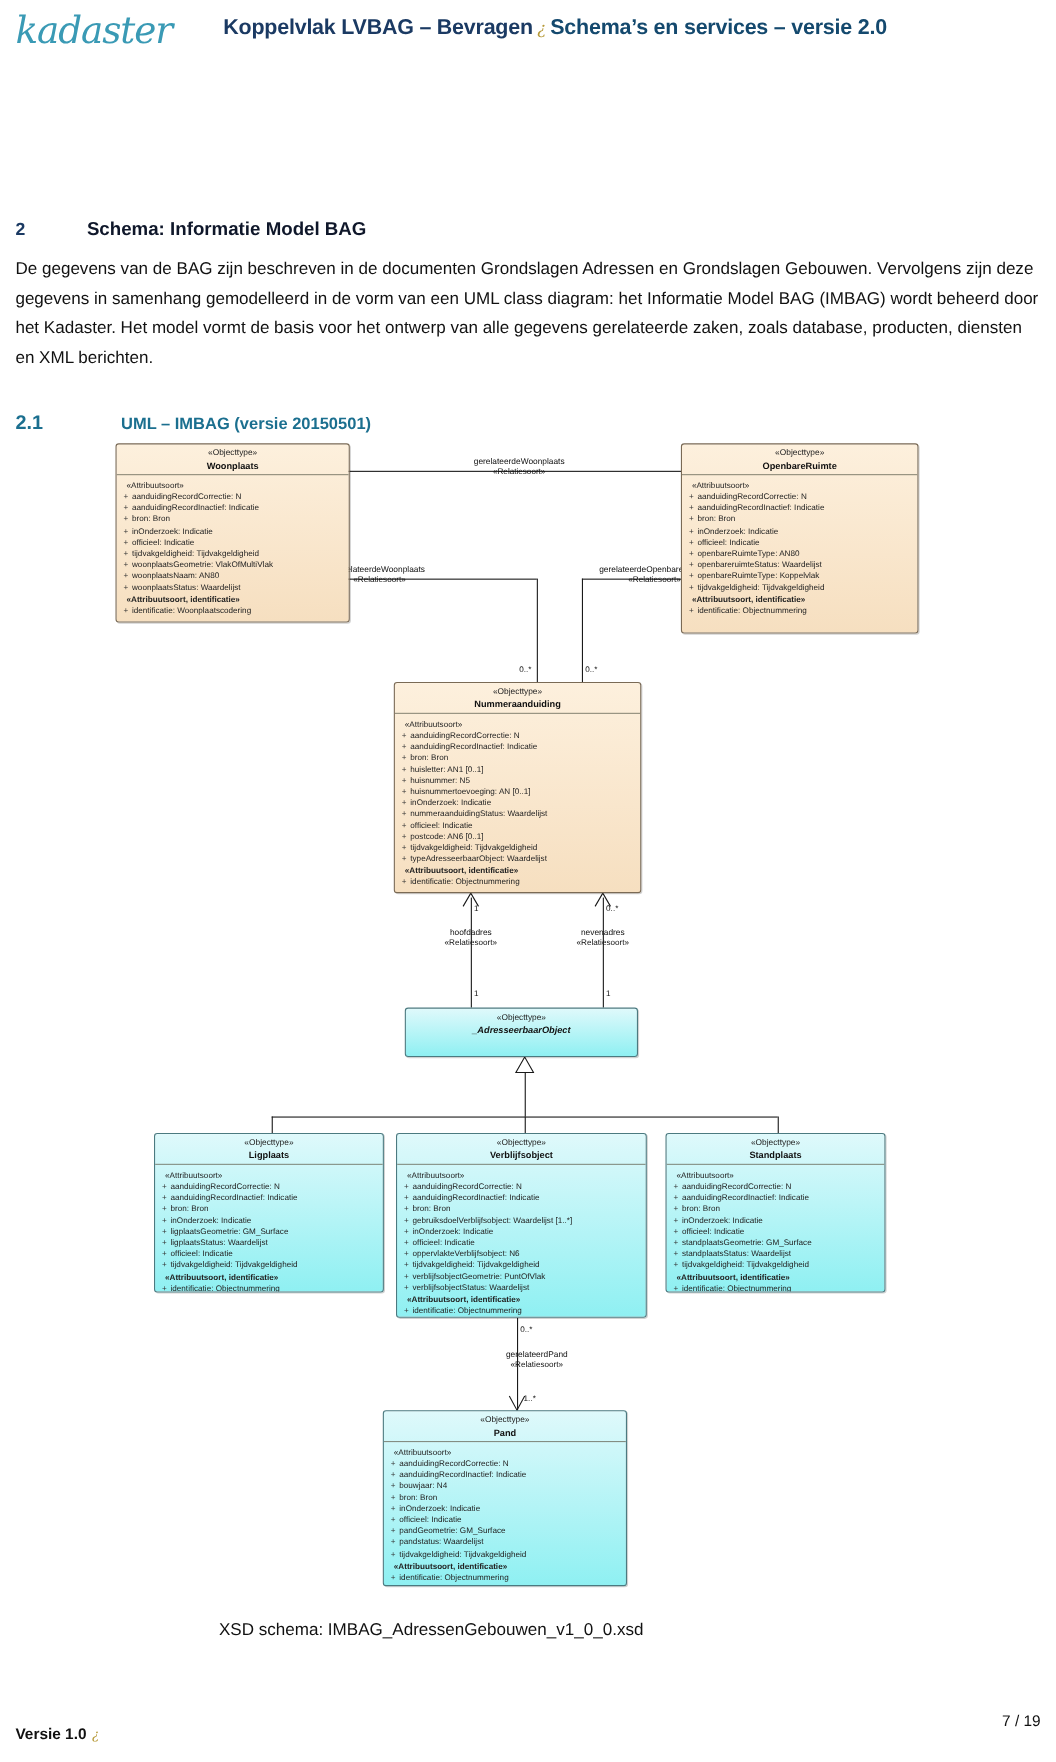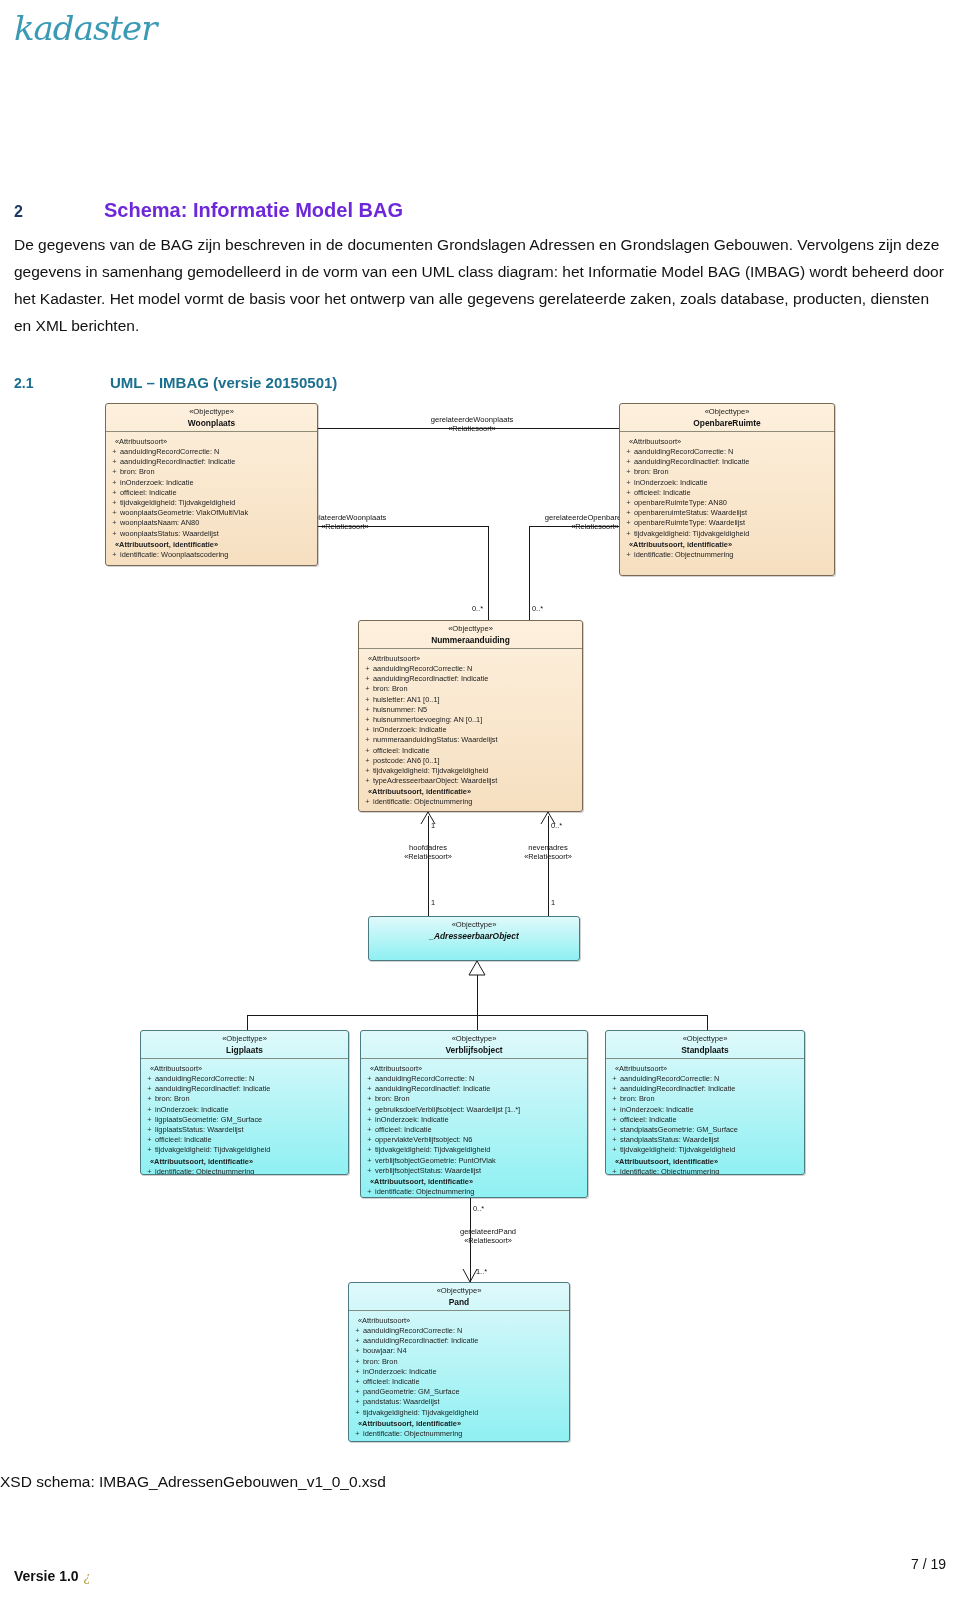--- a/index.html
+++ b/index.html
@@ -14,27 +14,27 @@
         font-style:italic;font-weight:400;font-size:34px;color:#3a9ab5;letter-spacing:-1px;}
   .header-title{position:absolute;left:203px;top:14px;font-size:19.5px;font-weight:bold;
         color:#1b3a63;white-space:nowrap;letter-spacing:-0.2px;}
   .header-title .sep{color:#b79a3a;font-family:"DejaVu Serif",serif;font-style:italic;
         font-weight:normal;font-size:15px;padding:0 4px;}
   .header-title .part2{color:#14496e;}
 
   
   .h1-row{position:absolute;left:14px;top:199px;width:920px;}
   .h1-num{display:inline-block;width:65px;font-size:16px;font-weight:bold;color:#1b3a63;}
-  .h1-text{font-size:20px;font-weight:bold;color:#6d28d9;margin-left:25px;}
+  .h1-text{font-size:17px;font-weight:bold;color:#0f172a;}
 
   .para{position:absolute;left:14px;top:231px;width:930px;font-size:15.5px;line-height:27px;
         color:#111;text-align:left;}
 
   .h2-row{position:absolute;left:14px;top:374px;width:920px;}
-  .h2-num{display:inline-block;width:65px;font-size:14px;font-weight:bold;color:#1b6f8f;}
+  .h2-num{display:inline-block;width:65px;font-size:18px;font-weight:bold;color:#1b6f8f;}
   .h2-text{font-size:15px;font-weight:bold;color:#1b6f8f;margin-left:31px;}
 
   
   .diagram{position:absolute;left:0;top:398px;width:960px;height:1060px;}
 
   .uml-box{position:absolute;box-sizing:border-box;border:1px solid #6a6a5a;
            border-radius:3px;overflow:hidden;}
   .uml-box.orange{background:linear-gradient(180deg,#fdf0dd 0%,#f6dfc0 100%);
            border-color:#7a6a55;box-shadow:1px 1px 0 rgba(0,0,0,.18);}
   .uml-box.cyan{background:linear-gradient(180deg,#dff9fb 0%,#8ff0f2 100%);
@@ -52,33 +52,36 @@
 
   
   .ln{position:absolute;background:#1a1a1a;}
   .ln.h{height:1px;}
   .ln.v{width:1px;}
   .mult{position:absolute;font-size:7.4px;color:#111;white-space:nowrap;}
   .rel-lbl{position:absolute;font-size:7.6px;color:#111;white-space:nowrap;text-align:center;}
   .rel-lbl .stereo{display:block;font-size:7.4px;}
 
   
-  .caption{position:absolute;left:0;top:1473px;width:784px;
+  .caption{position:absolute;left:0;top:1473px;width:784px;text-align:center;
            font-size:15.5px;color:#111;}
   .footer{position:absolute;left:0;top:1556px;width:960px;height:40px;}
   .footer-left{position:absolute;left:14px;top:12px;font-size:14px;font-weight:bold;color:#111;}
   .footer-left .dot{color:#b79a3a;font-family:"DejaVu Serif",serif;font-style:italic;
         font-weight:normal;font-size:12px;padding-left:5px;}
   .footer-right{position:absolute;right:14px;top:0;font-size:14px;font-weight:normal;color:#111;}
 </style>
 </head>
 <body>
 
 <div class="page-header">
   <div class="logo">kadaster</div>
+  <div class="header-title">
+    <span>Koppelvlak LVBAG – Bevragen</span><span class="sep">¿</span><span class="part2">Schema’s en services – versie 2.0</span>
+  </div>
 </div>
 
 <div class="h1-row">
   <span class="h1-num">2</span><span class="h1-text">Schema: Informatie Model BAG</span>
 </div>
 
 <div class="para">De gegevens van de BAG zijn beschreven in de documenten Grondslagen Adressen en Grondslagen Gebouwen. Vervolgens zijn deze gegevens in samenhang gemodelleerd in de vorm van een UML class diagram: het Informatie Model BAG (IMBAG) wordt beheerd door het Kadaster. Het model vormt de basis voor het ontwerp van alle gegevens gerelateerde zaken, zoals database, producten, diensten en XML berichten.</div>
 
 <div class="h2-row">
   <span class="h2-num">2.1</span><span class="h2-text">UML – IMBAG (versie 20150501)</span>
@@ -193,21 +196,21 @@
     <div class="uml-sep"></div>
     <div class="uml-body">
       <div class="grp">«Attribuutsoort»</div>
       <div class="attr"><span class="plus">+</span><span>aanduidingRecordCorrectie: N</span></div>
       <div class="attr"><span class="plus">+</span><span>aanduidingRecordInactief: Indicatie</span></div>
       <div class="attr"><span class="plus">+</span><span>bron: Bron</span></div>
       <div class="attr"><span class="plus">+</span><span>inOnderzoek: Indicatie</span></div>
       <div class="attr"><span class="plus">+</span><span>officieel: Indicatie</span></div>
       <div class="attr"><span class="plus">+</span><span>openbareRuimteType: AN80</span></div>
       <div class="attr"><span class="plus">+</span><span>openbareruimteStatus: Waardelijst</span></div>
-      <div class="attr"><span class="plus">+</span><span>openbareRuimteType: Waardelijst</span></div>
+      <div class="attr"><span class="plus">+</span><span>openbareRuimteType: Koppelvlak</span></div>
       <div class="attr"><span class="plus">+</span><span>tijdvakgeldigheid: Tijdvakgeldigheid</span></div>
       <div class="grp bold">«Attribuutsoort, identificatie»</div>
       <div class="attr"><span class="plus">+</span><span>identificatie: Objectnummering</span></div>
     </div>
   </div>
 
   <div class="uml-box orange" style="left:358px;top:222px;width:225px;height:192px;">
     <div class="uml-head">
       <span class="stereo">«Objecttype»</span>
       <span class="name">Nummeraanduiding</span>

